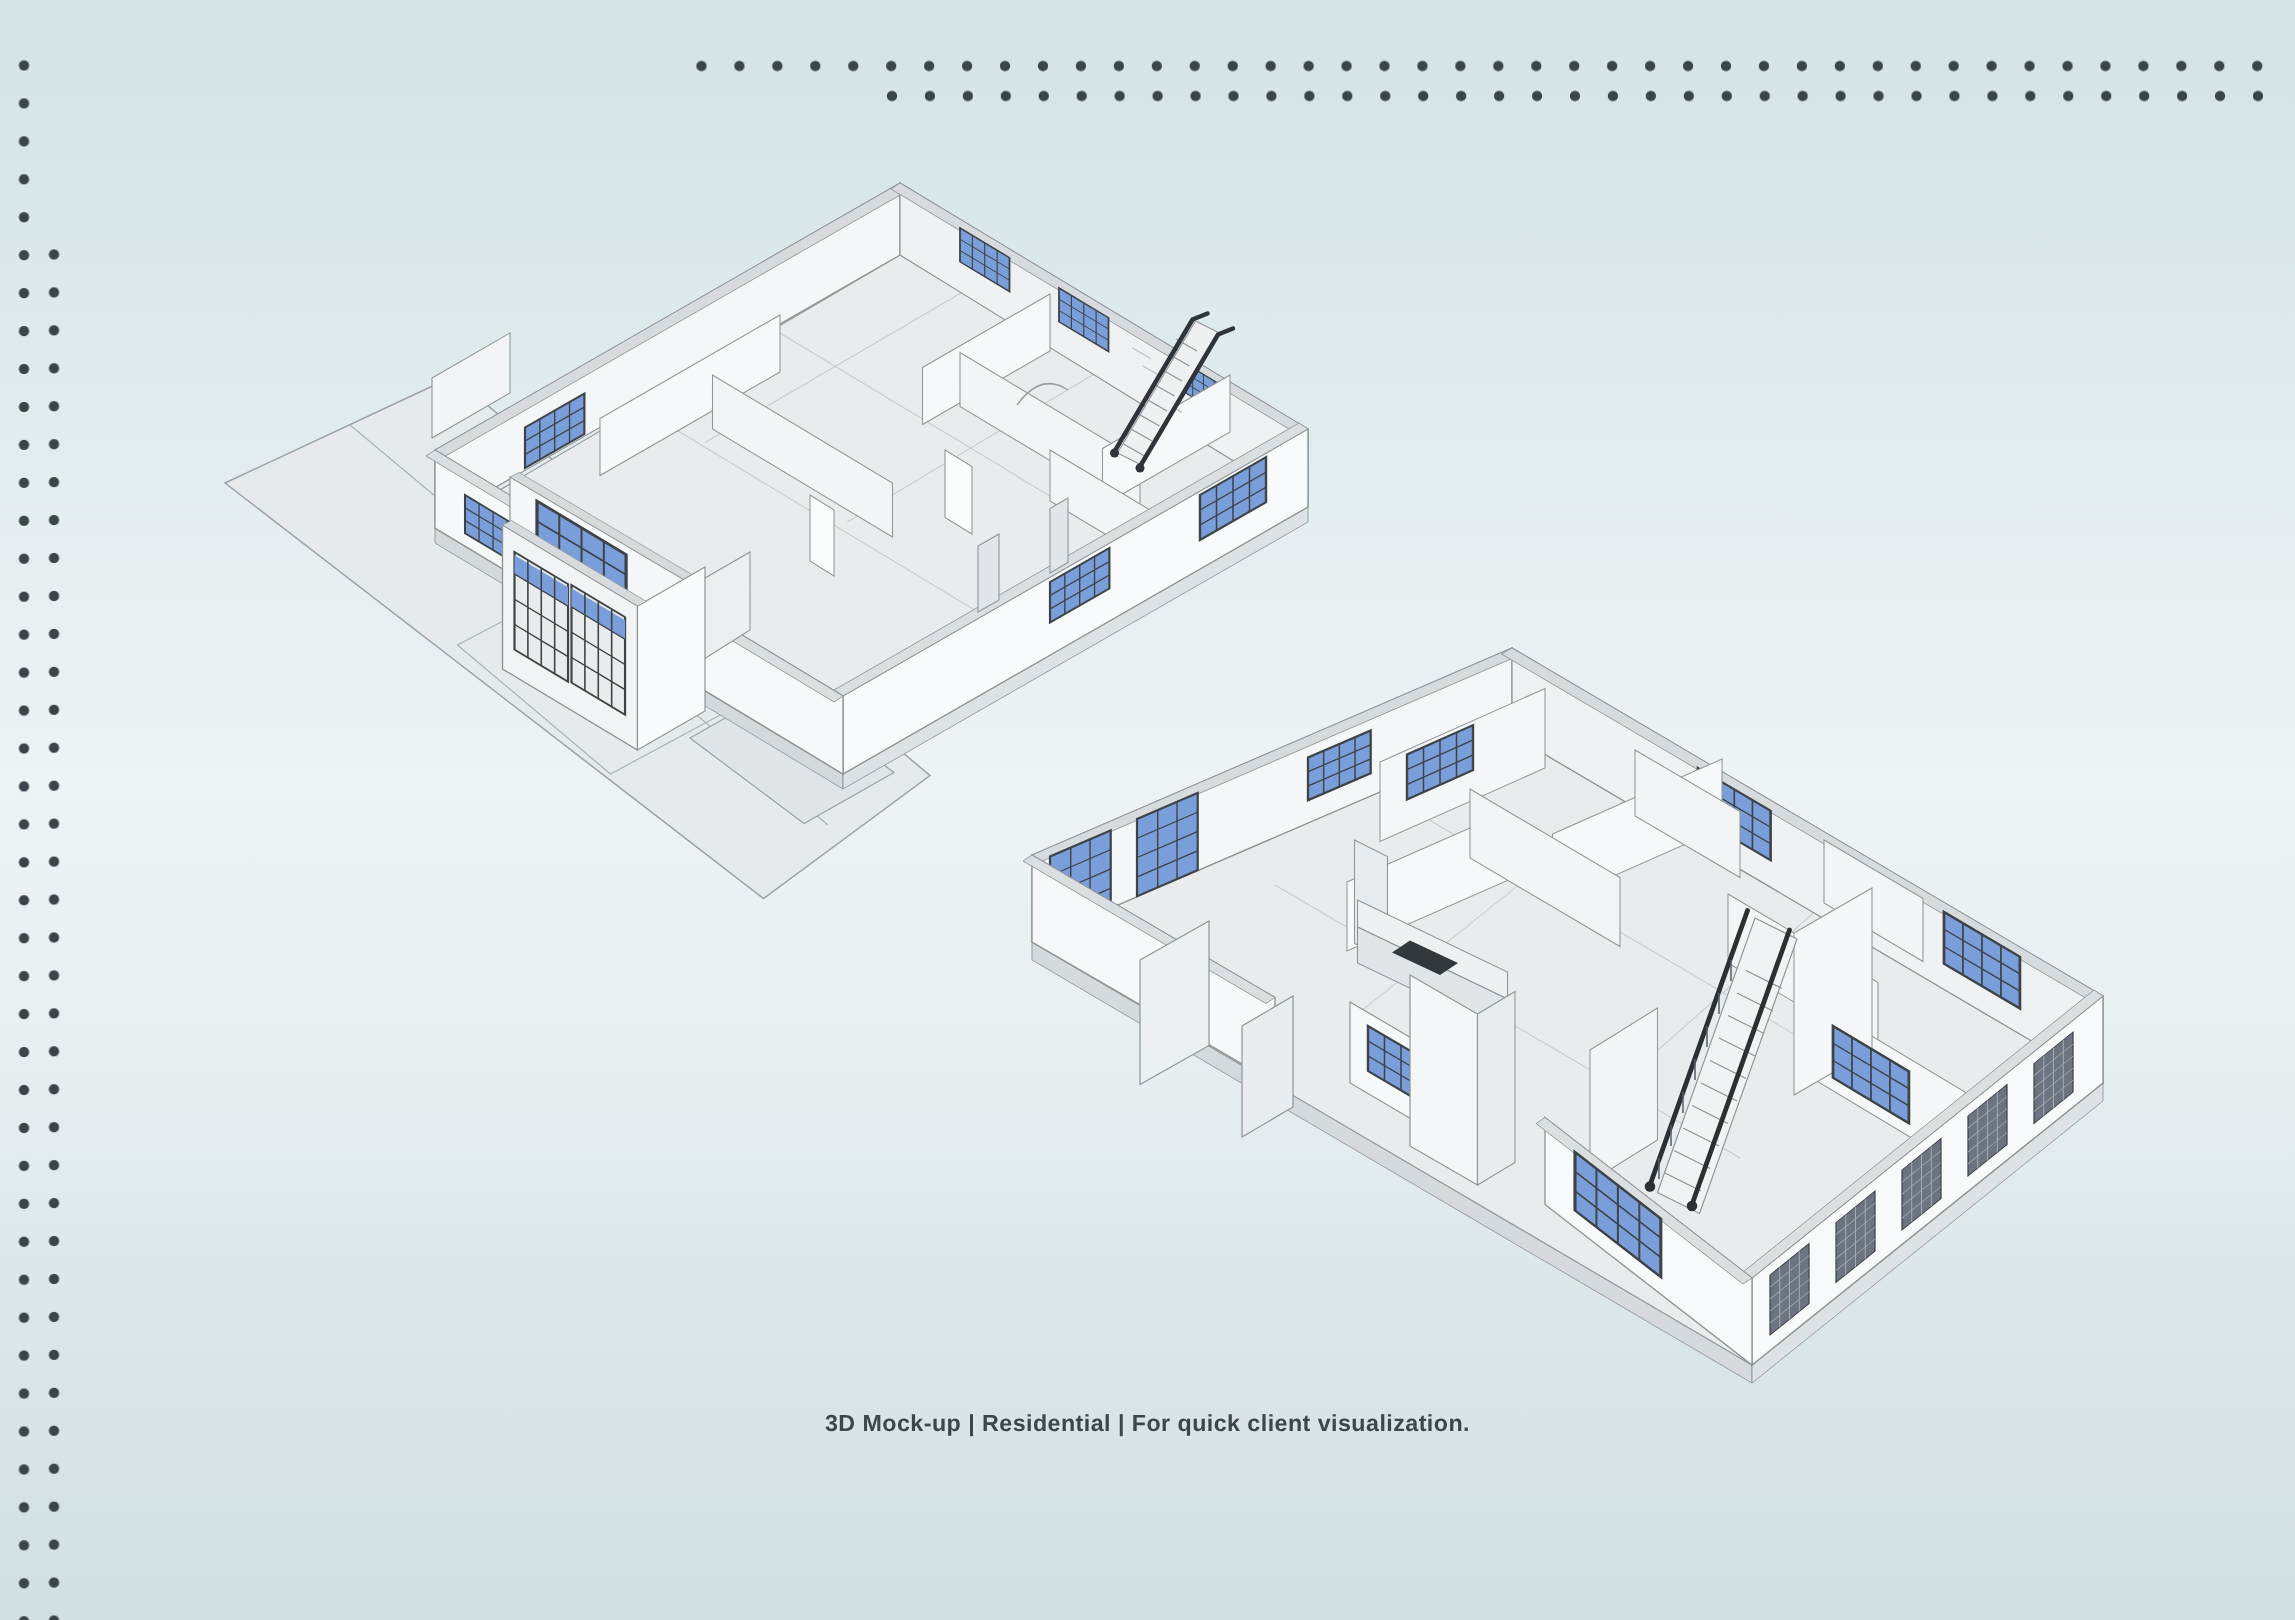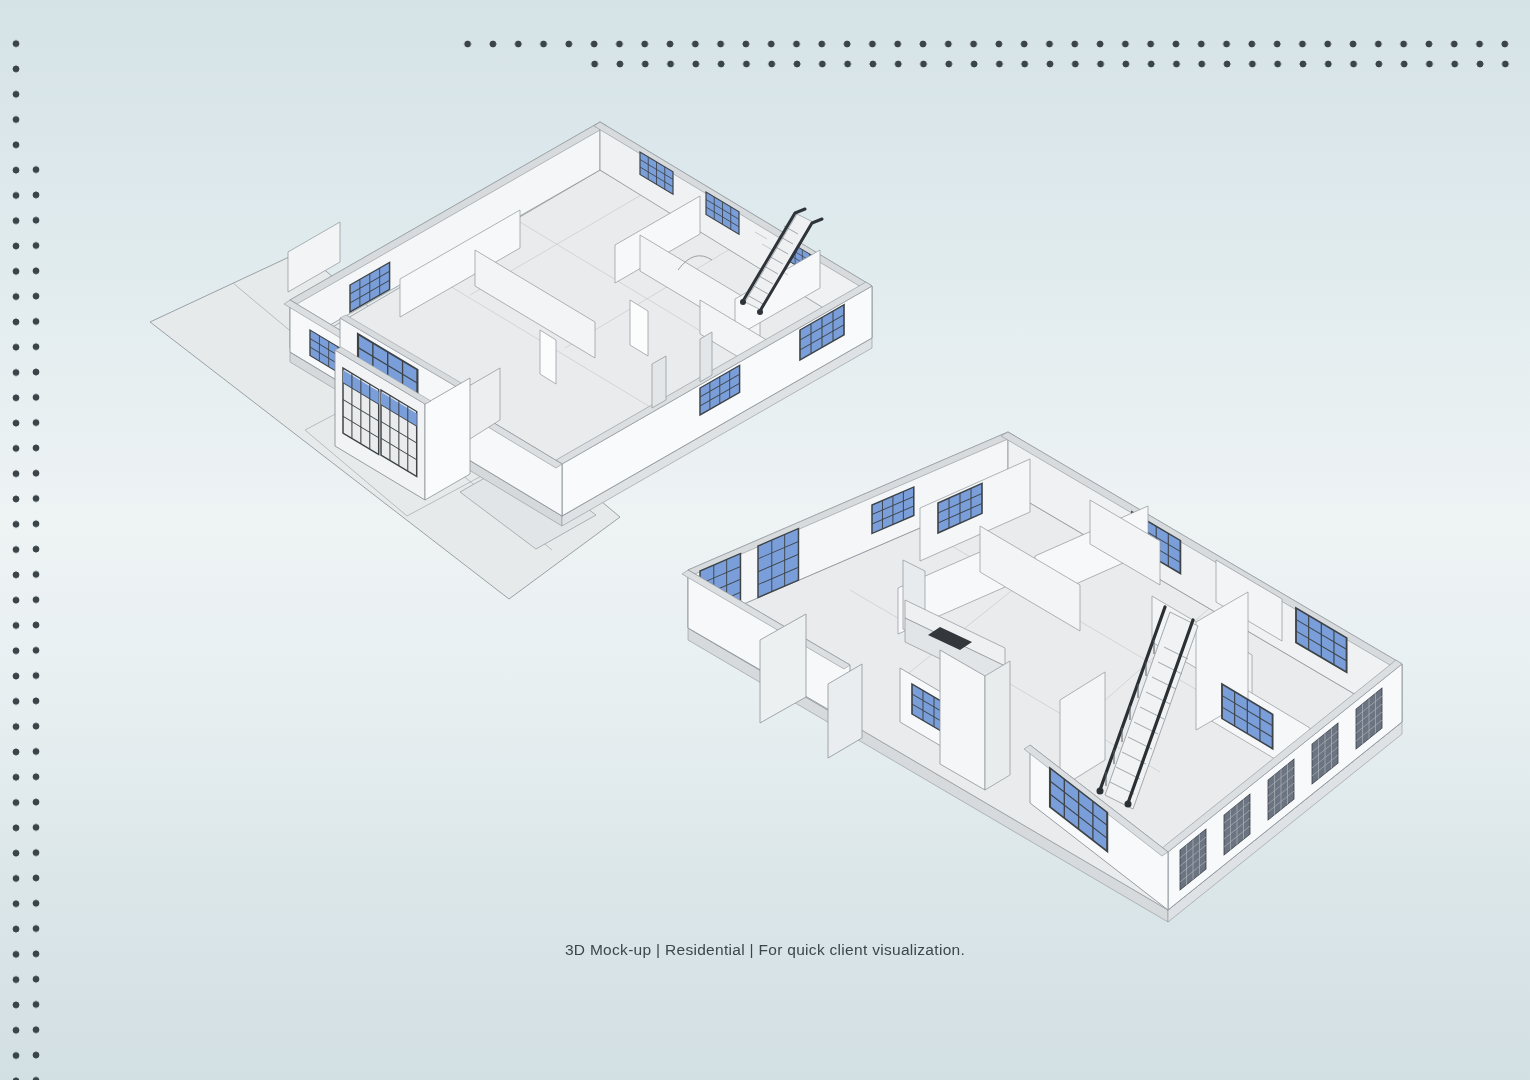--- a/index.html
+++ b/index.html
@@ -13,21 +13,21 @@
   .dot-col{width:14px;background-image:radial-gradient(circle at center,#3a4449 0 3.1px,rgba(0,0,0,0) 3.7px);background-size:14px 25.3px;}
   #dot-row-1{left:455px;top:37px;width:1063px;}
   #dot-row-2{left:582px;top:57px;width:936px;}
   #dot-col-1{left:9px;top:31px;height:1063px;}
   #dot-col-2{left:29px;top:157px;height:936px;}
   .model{position:absolute;}
   #model-1{left:140px;top:100px;}
   #model-2{left:660px;top:415px;}
   .caption{
     position:absolute;left:0;right:0;top:941px;text-align:center;
-    font-size:15.5px;letter-spacing:.3px;color:#3e464b;
+    font-size:15.5px;letter-spacing:.3px;color:#3e464b;font-weight:bold;
   }
 </style>
 </head>
 <body>
 
 <div class="dot-strip dot-row" id="dot-row-1"></div>
 <div class="dot-strip dot-row" id="dot-row-2"></div>
 <div class="dot-strip dot-col" id="dot-col-1"></div>
 <div class="dot-strip dot-col" id="dot-col-2"></div>
 

